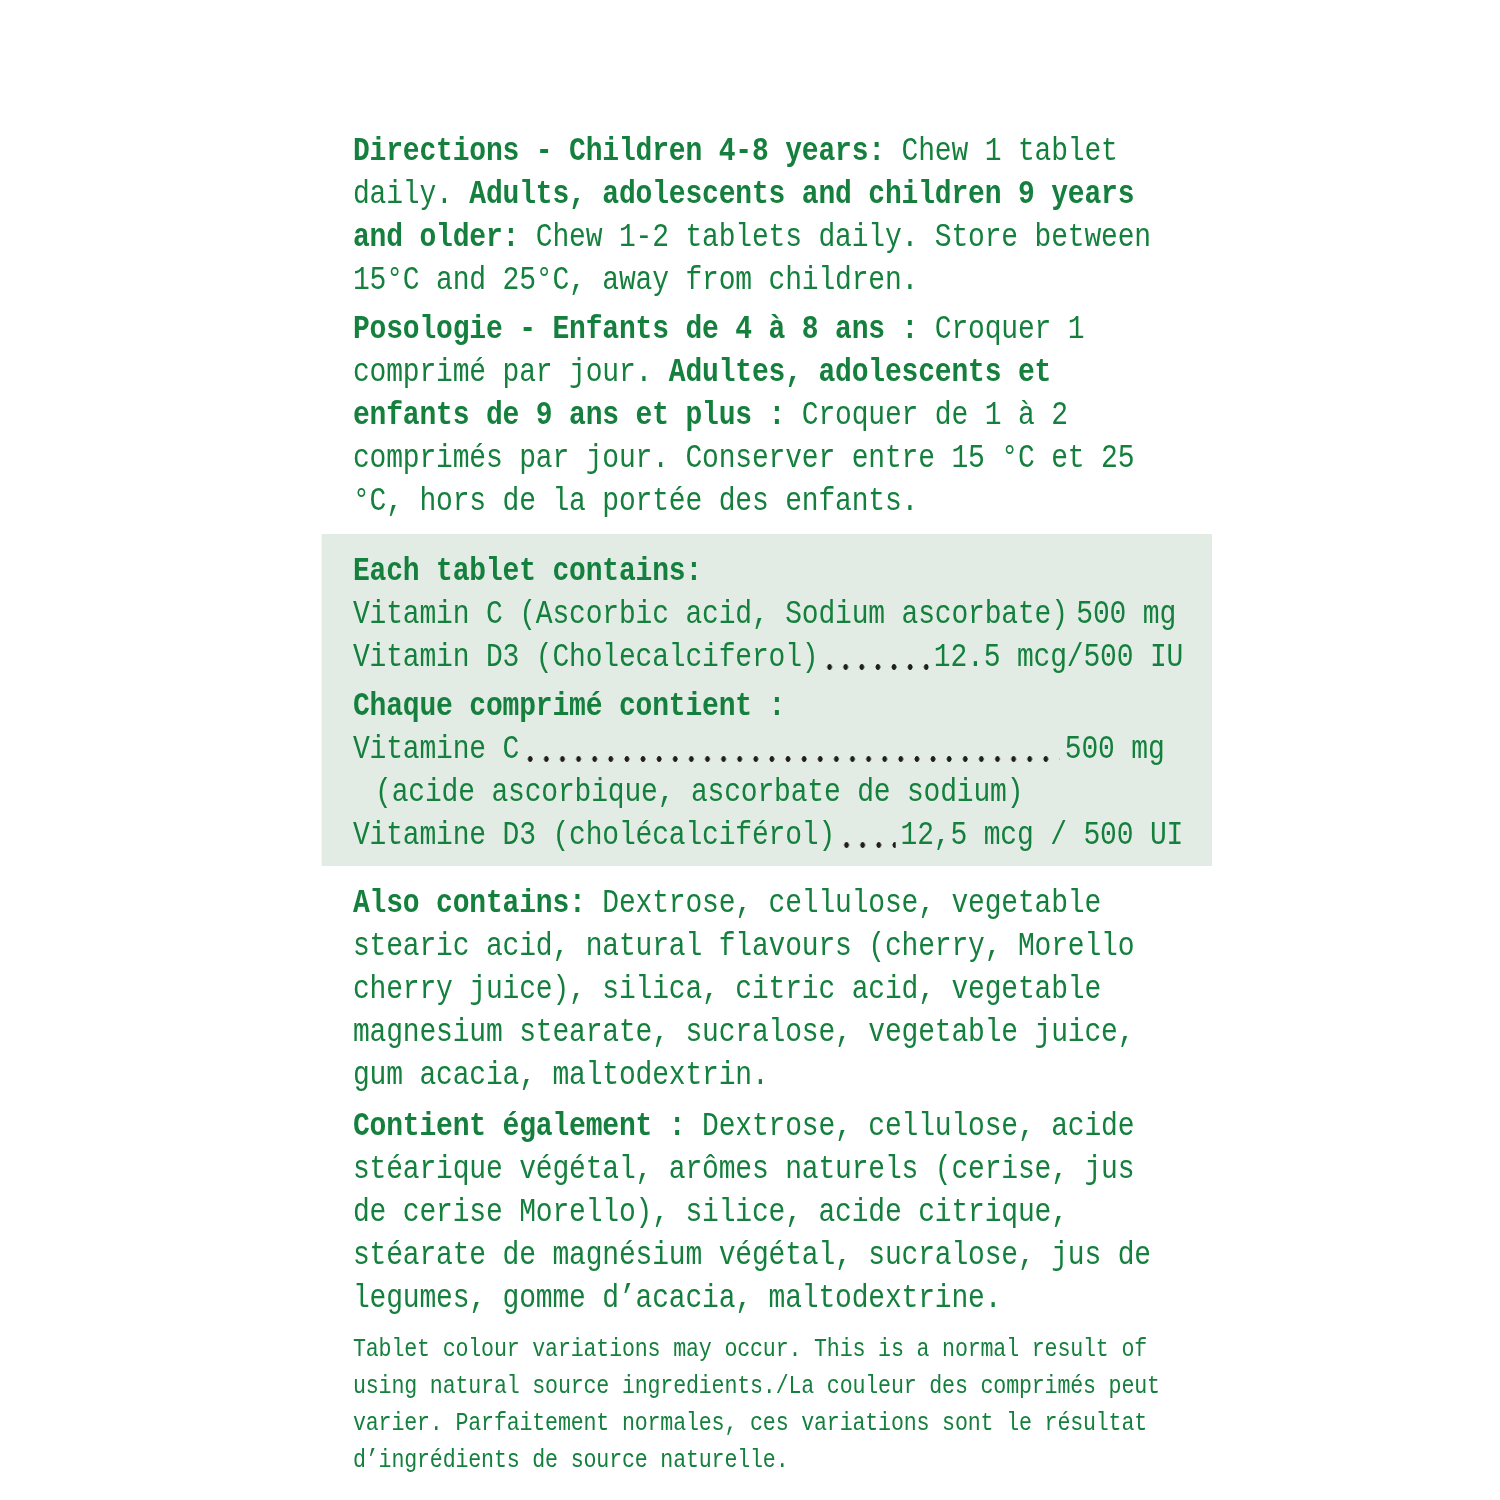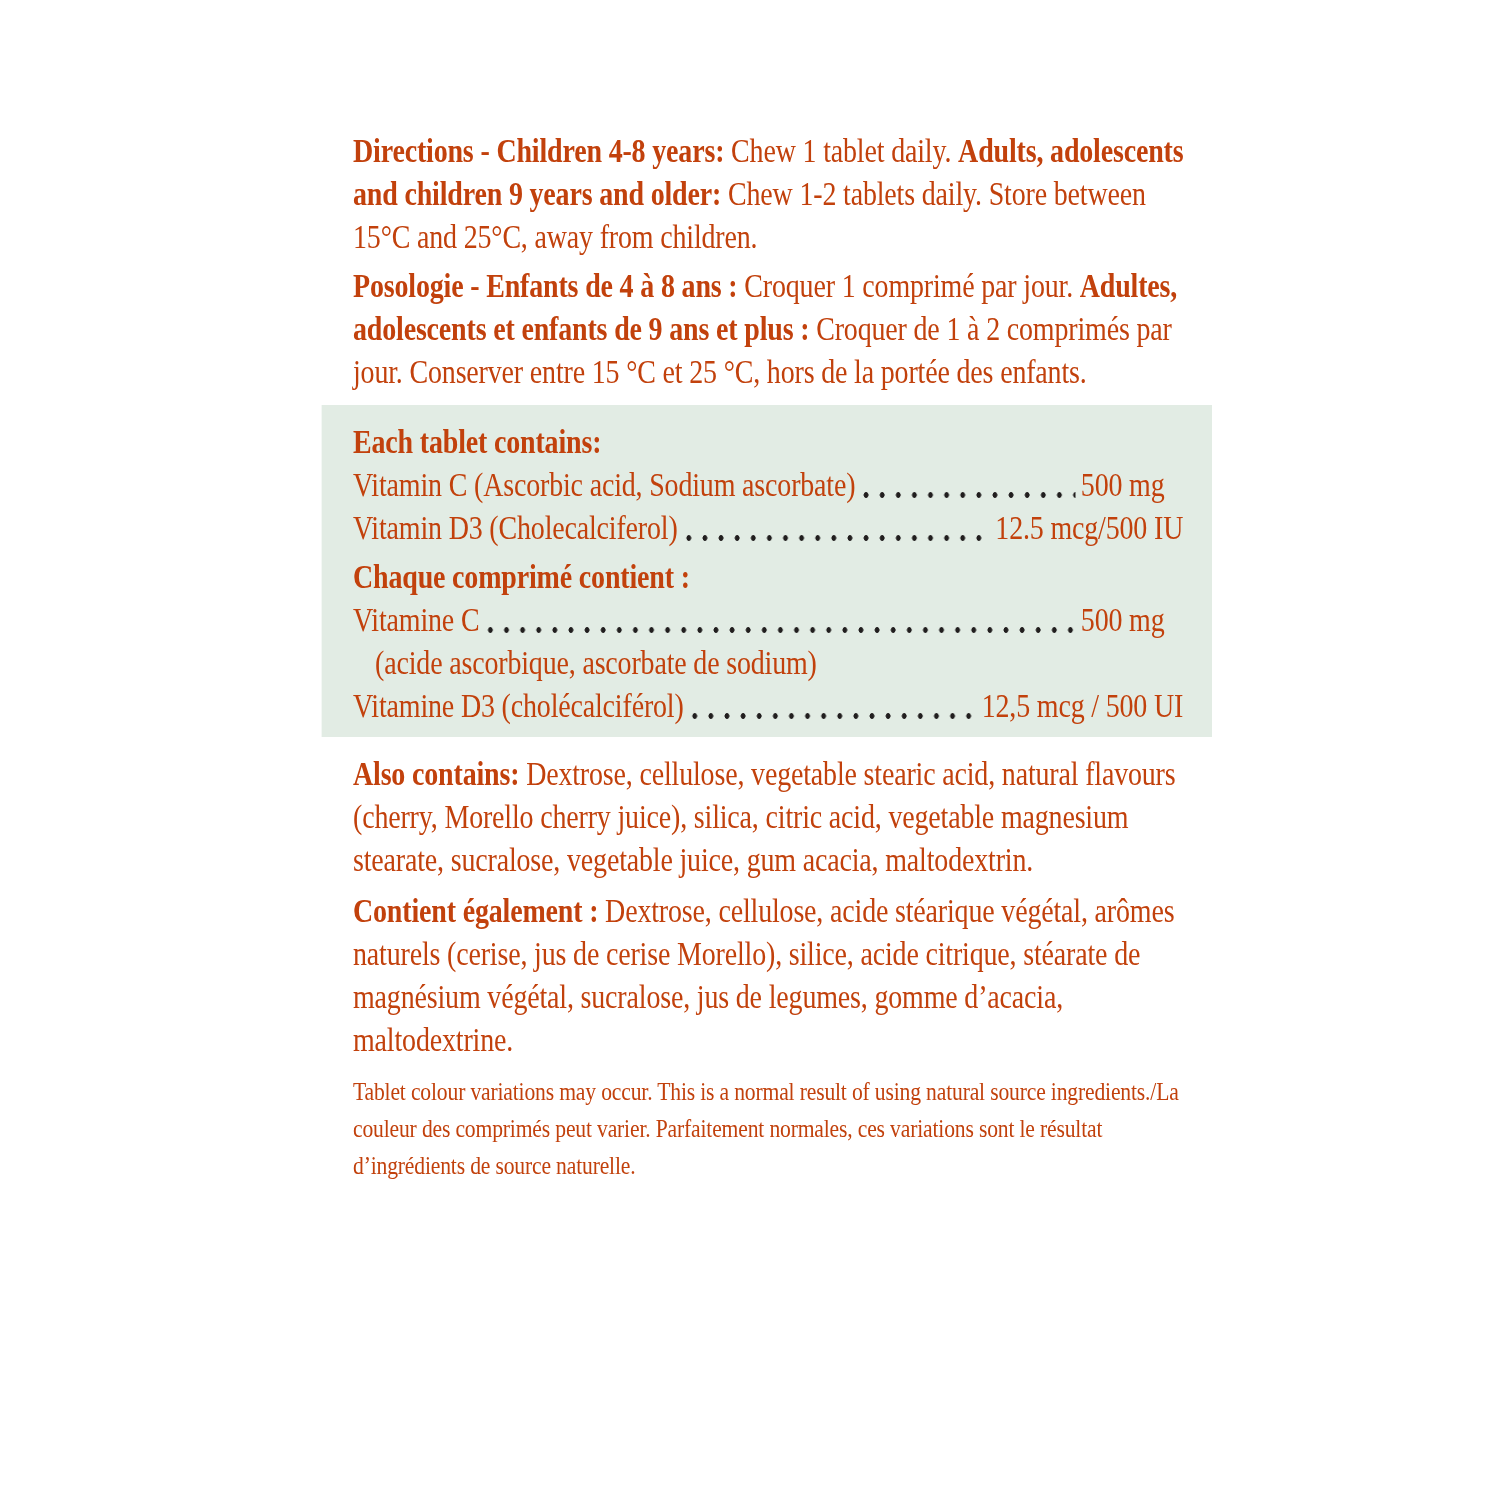--- a/index.html
+++ b/index.html
@@ -6,22 +6,22 @@
     margin: 0;
     padding: 0;
     background: #ffffff;
   }
   .canvas {
     position: relative;
     width: 1447px;
     height: 1500px;
     background: #ffffff;
     overflow: hidden;
-    font-family: Liberation Serif, serif;
-    color: #c2410c;
+    font-family: Liberation Mono, monospace;
+    color: #15803d;
   }
   .column {
     position: absolute;
     left: 353px;
     top: 130px;
     width: 980px;
     transform: scaleX(0.848);
     transform-origin: 0 0;
     font-size: 33px;
     line-height: 43px;

